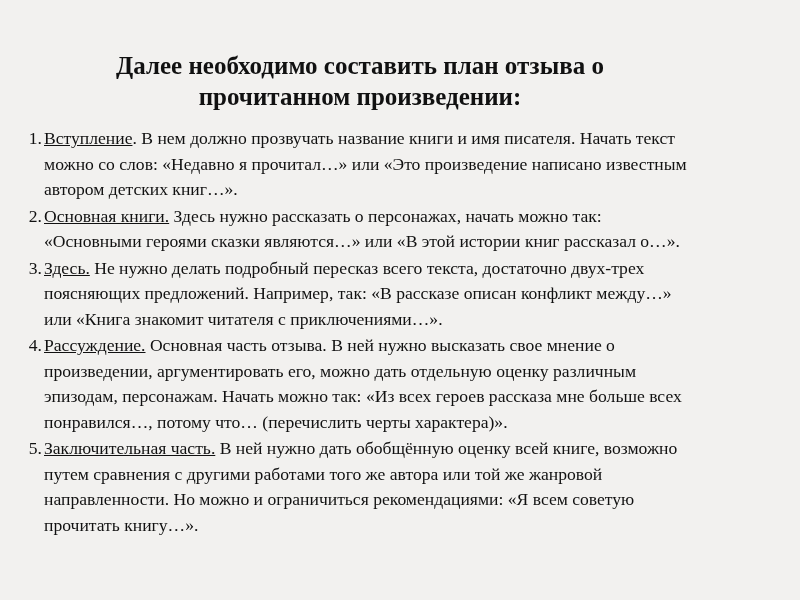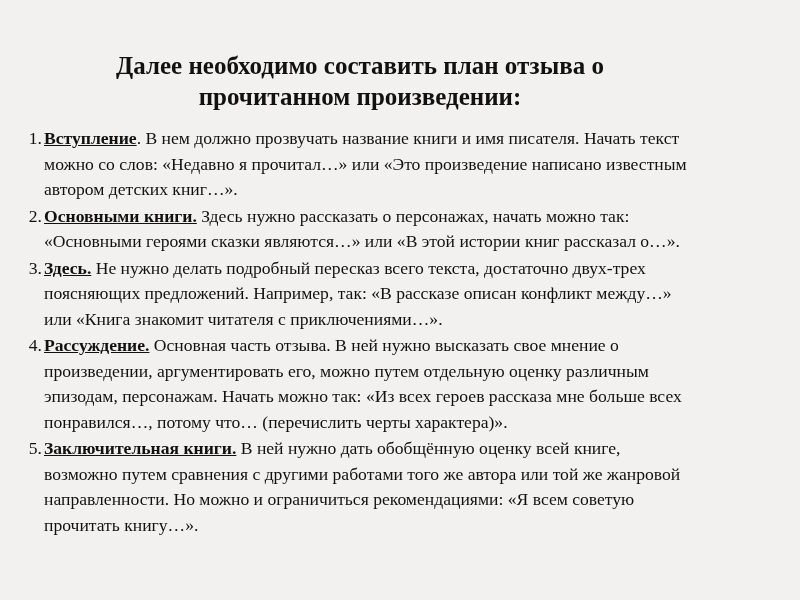--- a/index.html
+++ b/index.html
@@ -50,52 +50,52 @@
     text-align: right;
     padding-right: 2px;
     font-size: 17.6px;
     line-height: 25.5px;
   }
   .text {
     flex: 1 1 auto;
     text-align: left;
   }
   .lead {
-    font-weight: bold;
+    font-weight: normal;
     text-decoration: underline;
   }
 </style>
 </head>
 <body>
 
 <div class="slide">
 
   <div class="title">Далее необходимо составить план отзыва о прочитанном произведении:</div>
 
   <ul class="list">
 
     <li class="item">
       <span class="num">1.</span>
       <span class="text"><span class="lead">Вступление</span><span>. В нем должно прозвучать название книги и имя писателя. Начать текст можно со слов: «Недавно я прочитал…» или «Это произведение написано известным автором детских книг…».</span></span>
     </li>
 
     <li class="item">
       <span class="num">2.</span>
-      <span class="text"><span class="lead">Основными книги.</span><span> Здесь нужно рассказать о персонажах, начать можно так: «Основными героями сказки являются…» или «В этой истории книг рассказал о…».</span></span>
+      <span class="text"><span class="lead">Основная книги.</span><span> Здесь нужно рассказать о персонажах, начать можно так: «Основными героями сказки являются…» или «В этой истории книг рассказал о…».</span></span>
     </li>
 
     <li class="item">
       <span class="num">3.</span>
       <span class="text"><span class="lead">Здесь.</span><span> Не нужно делать подробный пересказ всего текста, достаточно двух-трех поясняющих предложений. Например, так: «В рассказе описан конфликт между…» или «Книга знакомит читателя с приключениями…».</span></span>
     </li>
 
     <li class="item">
       <span class="num">4.</span>
-      <span class="text"><span class="lead">Рассуждение.</span><span> Основная часть отзыва. В ней нужно высказать свое мнение о произведении, аргументировать его, можно путем отдельную оценку различным эпизодам, персонажам. Начать можно так: «Из всех героев рассказа мне больше всех понравился…, потому что… (перечислить черты характера)».</span></span>
+      <span class="text"><span class="lead">Рассуждение.</span><span> Основная часть отзыва. В ней нужно высказать свое мнение о произведении, аргументировать его, можно дать отдельную оценку различным эпизодам, персонажам. Начать можно так: «Из всех героев рассказа мне больше всех понравился…, потому что… (перечислить черты характера)».</span></span>
     </li>
 
     <li class="item">
       <span class="num">5.</span>
-      <span class="text"><span class="lead">Заключительная книги.</span><span> В ней нужно дать обобщённую оценку всей книге, возможно путем сравнения с другими работами того же автора или той же жанровой направленности. Но можно и ограничиться рекомендациями: «Я всем советую прочитать книгу…».</span></span>
+      <span class="text"><span class="lead">Заключительная часть.</span><span> В ней нужно дать обобщённую оценку всей книге, возможно путем сравнения с другими работами того же автора или той же жанровой направленности. Но можно и ограничиться рекомендациями: «Я всем советую прочитать книгу…».</span></span>
     </li>
 
   </ul>
 </div>
 
 </body></html>

